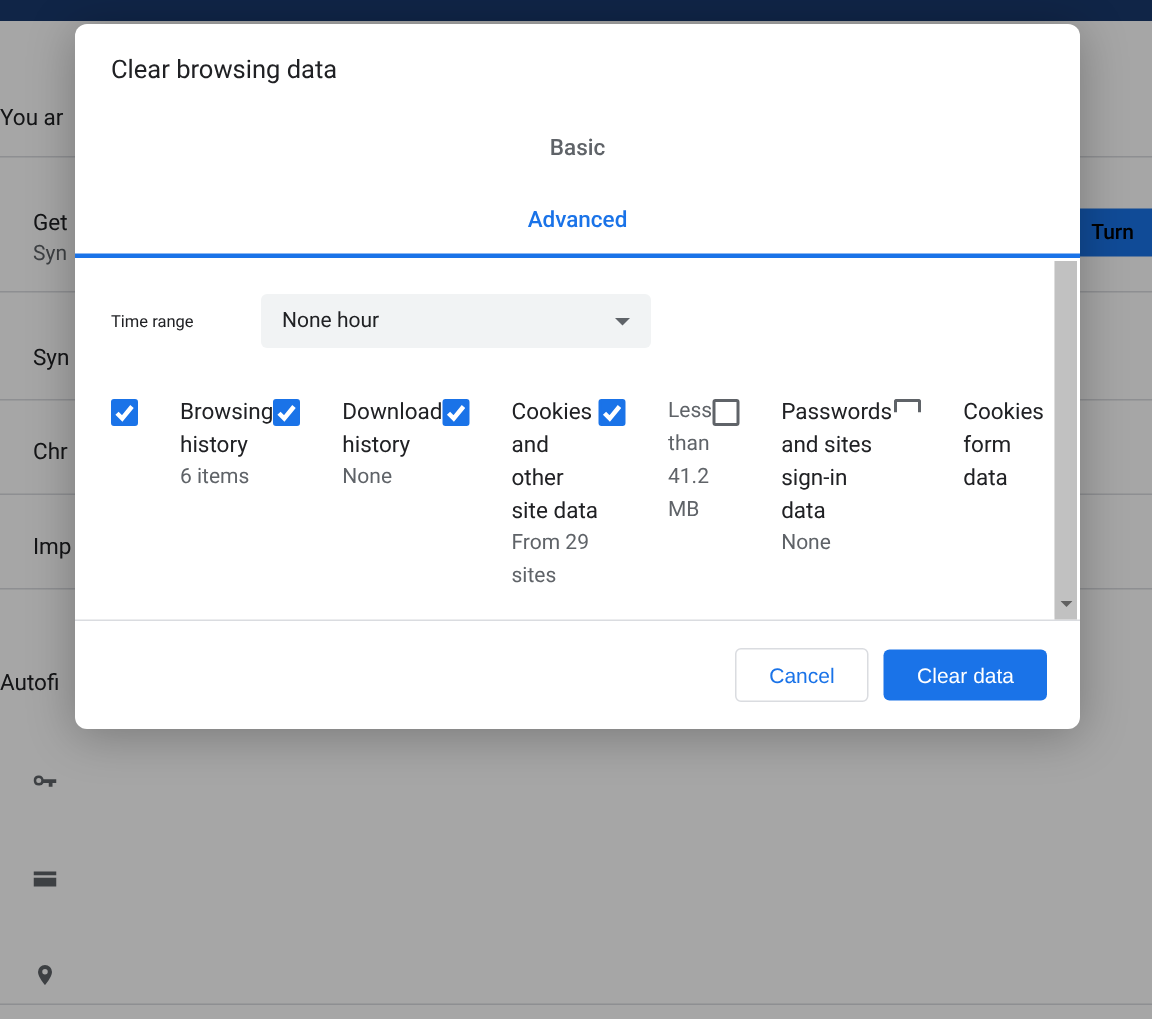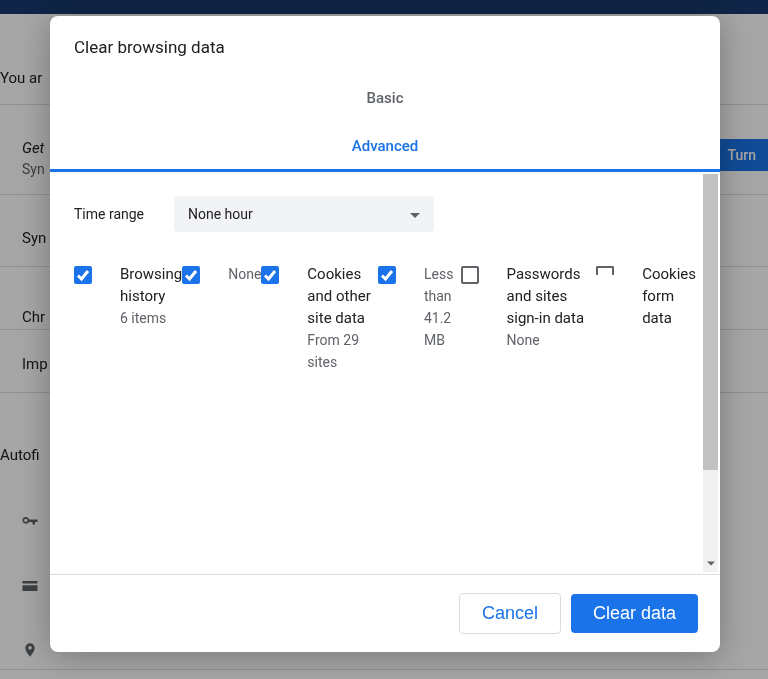--- a/index.html
+++ b/index.html
@@ -9,33 +9,33 @@
       width: 768px;
       height: 679px;
       overflow: hidden;
       position: relative;
       color: #202124;
     }
     .bg-bar { position: absolute; top: 0; left: 0; right: 0; height: 14px; background: #1a3a6e; }
     .bg-content { position: absolute; top: 14px; left: 0; right: 0; bottom: 0; background: #fff; }
     .bg-text { color: #202124; font-size: 15px; position: absolute; }
     .bg-sub { color: #5f6368; font-size: 14px; }
-    .bg-btn { position: absolute; right: 0; top: 0; background: #1a73e8; color: #ffffff; font-size: 14px; padding: 8px 12px; font-weight: 500; border-radius: 4px 0 0 4px; }
+    .bg-btn { position: absolute; right: 0; top: 0; background: #1a73e8; color: #000000; font-size: 14px; padding: 8px 12px; font-weight: 500; border-radius: 4px 0 0 4px; }
     .bg-sep { position: absolute; left: 0; right: 0; height: 1px; background: #dadce0; }
     .overlay {
       position: absolute;
       top: 0; left: 0; right: 0; bottom: 0;
       background: rgba(0,0,0,0.35);
     }
     .dialog {
       position: absolute;
       top: 16px;
       left: 50px;
       width: 670px;
-      height: 636px;
+      height: 470px;
       background: #fff;
       border-radius: 8px;
       box-shadow: 0 4px 32px rgba(0,0,0,0.28);
       display: flex;
       flex-direction: column;
     }
     .dialog-title {
       font-size: 17px;
       color: #202124;
       padding: 21px 24px 18px 24px;
@@ -89,21 +89,21 @@
     }
     .scrollbar-arrow { position: absolute; left: 0; right: 0; height: 16px; display: flex; align-items: center; justify-content: center; color: #606060;}
     .scroll-up { top: 0; }
     .scroll-down { bottom: 0; }
     .timerange-row {
       display: flex;
       align-items: center;
       padding: 24px 0 20px 0;
     }
     .timerange-label {
-      font-size: 14px;
+      font-size: 11px;
       color: #202124;
       width: 100px;
     }
     .select {
       position: relative;
       background: #f1f3f4;
       border-radius: 4px;
       height: 36px;
       width: 260px;
       display: flex;
@@ -139,21 +139,21 @@
     .item-label { font-size: 15px; color: #202124; line-height: 22px; }
     .item-sub { font-size: 14px; color: #5f6368; line-height: 22px; }
     .footer {
       display: flex;
       justify-content: flex-end;
       align-items: center;
       padding: 18px 22px;
       gap: 10px;
     }
     .btn {
-      font-size: 18px;
+      font-size: 14px;
       font-weight: 500;
       padding: 9px 22px;
       border-radius: 4px;
       cursor: pointer;
       border: none;
     }
     .btn-secondary {
       background: #fff;
       color: #1a73e8;
       border: 1px solid #dadce0;
@@ -164,27 +164,27 @@
     }
     .icon-svg { width: 20px; height: 20px; fill: #5f6368; }
   </style>
 </head>
 <body>
 
 <div class="bg-bar"></div>
 <div class="bg-content">
   <div class="bg-text" style="top:55px; left:0;text-align:right;">You ar</div>
   <div class="bg-sep" style="top:90px;"></div>
-  <div class="bg-text" style="top:125px; left:22px;font-style:italic;">Get</div>
+  <div class="bg-text" style="top:125px; left:22px;">Get</div>
   <div class="bg-text bg-sub" style="top:147px; left:22px;">Syn</div>
   <div class="bg-btn" style="top:125px;">Turn</div>
   <div class="bg-sep" style="top:180px;"></div>
   <div class="bg-text" style="top:215px; left:22px;">Syn</div>
   <div class="bg-sep" style="top:252px;"></div>
-  <div class="bg-text" style="top:278px; left:22px;margin-top:16px;">Chr</div>
+  <div class="bg-text" style="top:278px; left:22px;">Chr</div>
   <div class="bg-sep" style="top:315px;"></div>
   <div class="bg-text" style="top:341px; left:22px;">Imp</div>
   <div class="bg-sep" style="top:378px;"></div>
   <div class="bg-text" style="top:432px; left:0;">Autofi</div>
   <svg class="icon-svg" style="position:absolute; top:498px; left:20px;" viewBox="0 0 24 24">
       <path d="M7 14a4 4 0 1 1 3.87-5H21v3h-3v3h-3v-3h-4.13A4 4 0 0 1 7 14zm0-2a2 2 0 1 0 0-4 2 2 0 0 0 0 4z"></path>
     </svg>
   <svg class="icon-svg" style="position:absolute; top:562px; left:20px;" viewBox="0 0 24 24">
       <path d="M3 6h18v3H3zM3 11h18v7H3z"></path>
     </svg>
@@ -233,20 +233,21 @@
           </div>
         </div>
 
         <div class="item">
           <div class="cb checked">
             <svg viewBox="0 0 14 14" width="14" height="14">
                 <polyline points="2,7.5 5.5,11 12,3"></polyline>
               </svg>
           </div>
           <div class="item-text">
+            <div class="item-label">Download history</div>
             <div class="item-sub">None</div>
           </div>
         </div>
 
         <div class="item">
           <div class="cb checked">
             <svg viewBox="0 0 14 14" width="14" height="14">
                 <polyline points="2,7.5 5.5,11 12,3"></polyline>
               </svg>
           </div>

